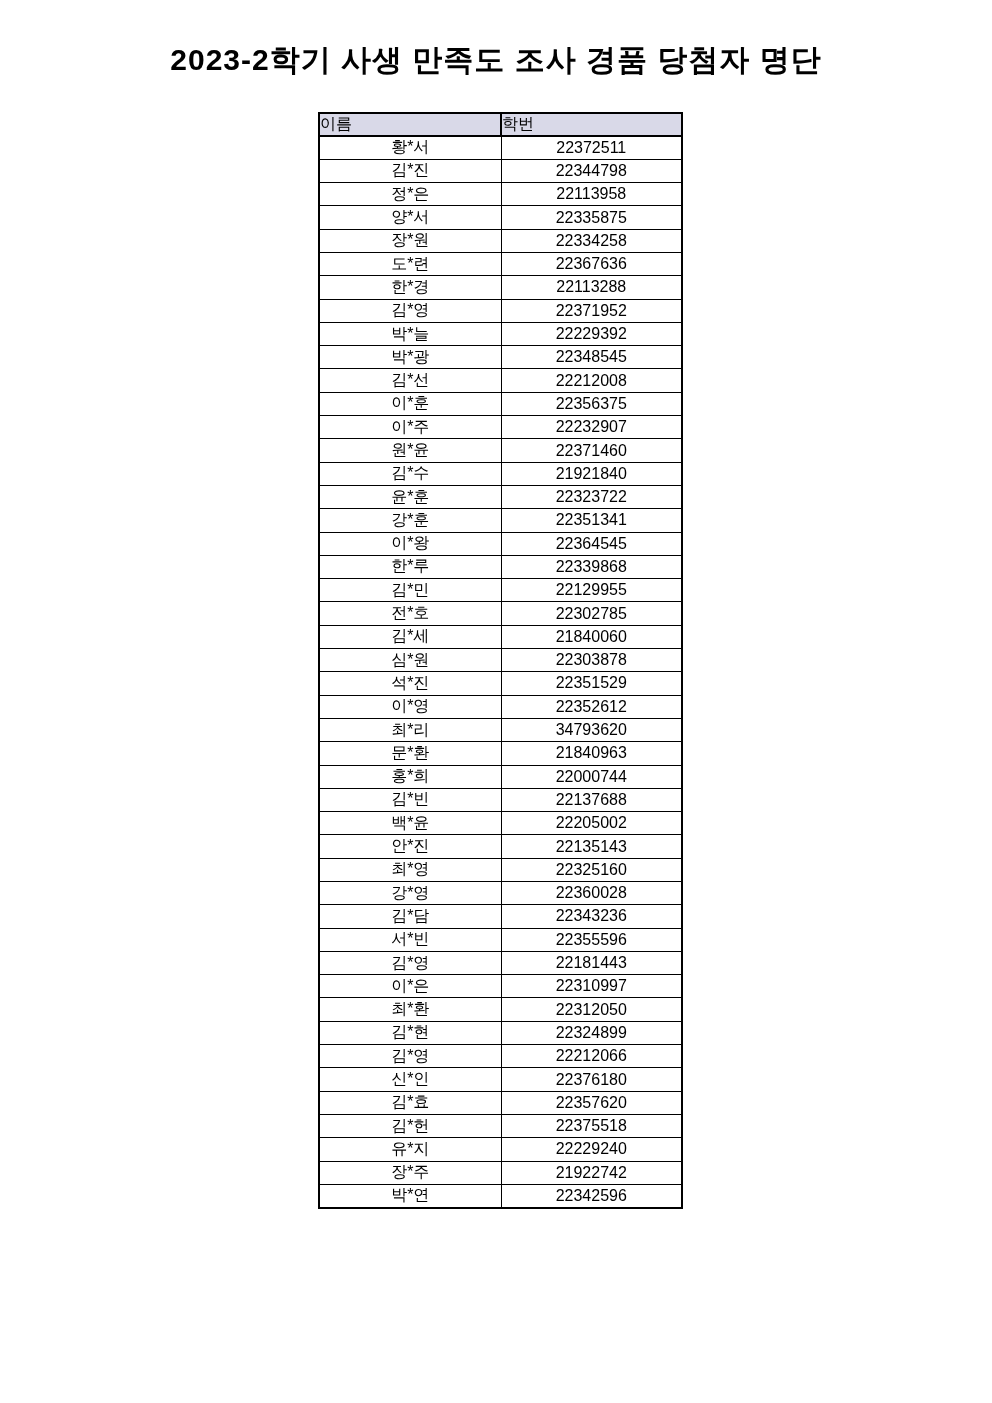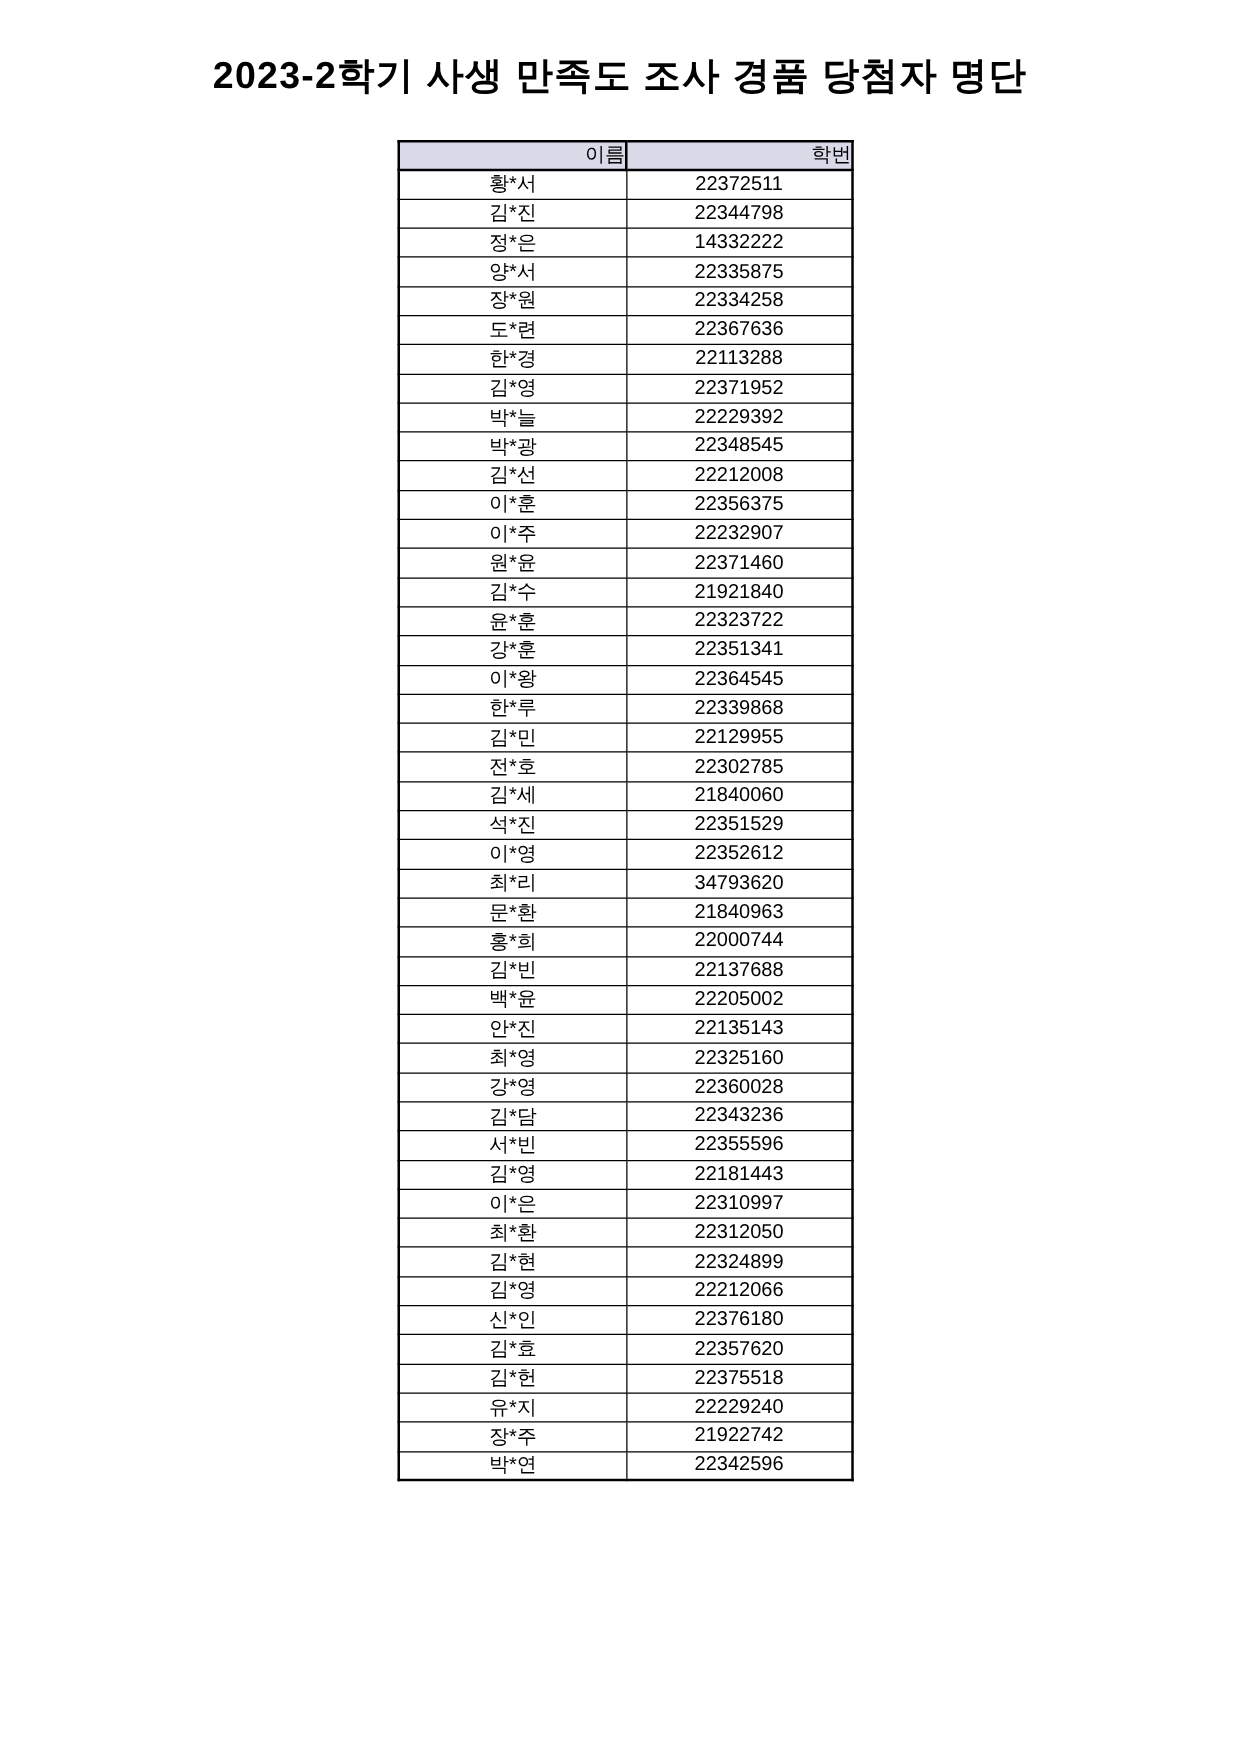--- a/index.html
+++ b/index.html
@@ -29,21 +29,21 @@
     margin-top: 31px;
     width: 363px;
     table-layout: fixed;
   }
   table.winners th {
     background: var(--header-bg, #d9d9e8);
     border: 2px solid var(--border-color, #000000);
     height: 23px;
     font-size: 16px;
     font-weight: normal;
-    text-align: right;
+    text-align: left;
     vertical-align: middle;
   }
   table.winners td {
     border: 1px solid var(--border-color, #000000);
     height: 23.3px;
     font-size: 16px;
     text-align: center;
     vertical-align: middle;
     white-space: nowrap;
     overflow: hidden;
@@ -73,21 +73,21 @@
         <tr>
           <td>황*서</td>
           <td>22372511</td>
         </tr>
         <tr>
           <td>김*진</td>
           <td>22344798</td>
         </tr>
         <tr>
           <td>정*은</td>
-          <td>14332222</td>
+          <td>22113958</td>
         </tr>
         <tr>
           <td>양*서</td>
           <td>22335875</td>
         </tr>
         <tr>
           <td>장*원</td>
           <td>22334258</td>
         </tr>
         <tr>
@@ -150,20 +150,24 @@
           <td>김*민</td>
           <td>22129955</td>
         </tr>
         <tr>
           <td>전*호</td>
           <td>22302785</td>
         </tr>
         <tr>
           <td>김*세</td>
           <td>21840060</td>
+        </tr>
+        <tr>
+          <td>심*원</td>
+          <td>22303878</td>
         </tr>
         <tr>
           <td>석*진</td>
           <td>22351529</td>
         </tr>
         <tr>
           <td>이*영</td>
           <td>22352612</td>
         </tr>
         <tr>

